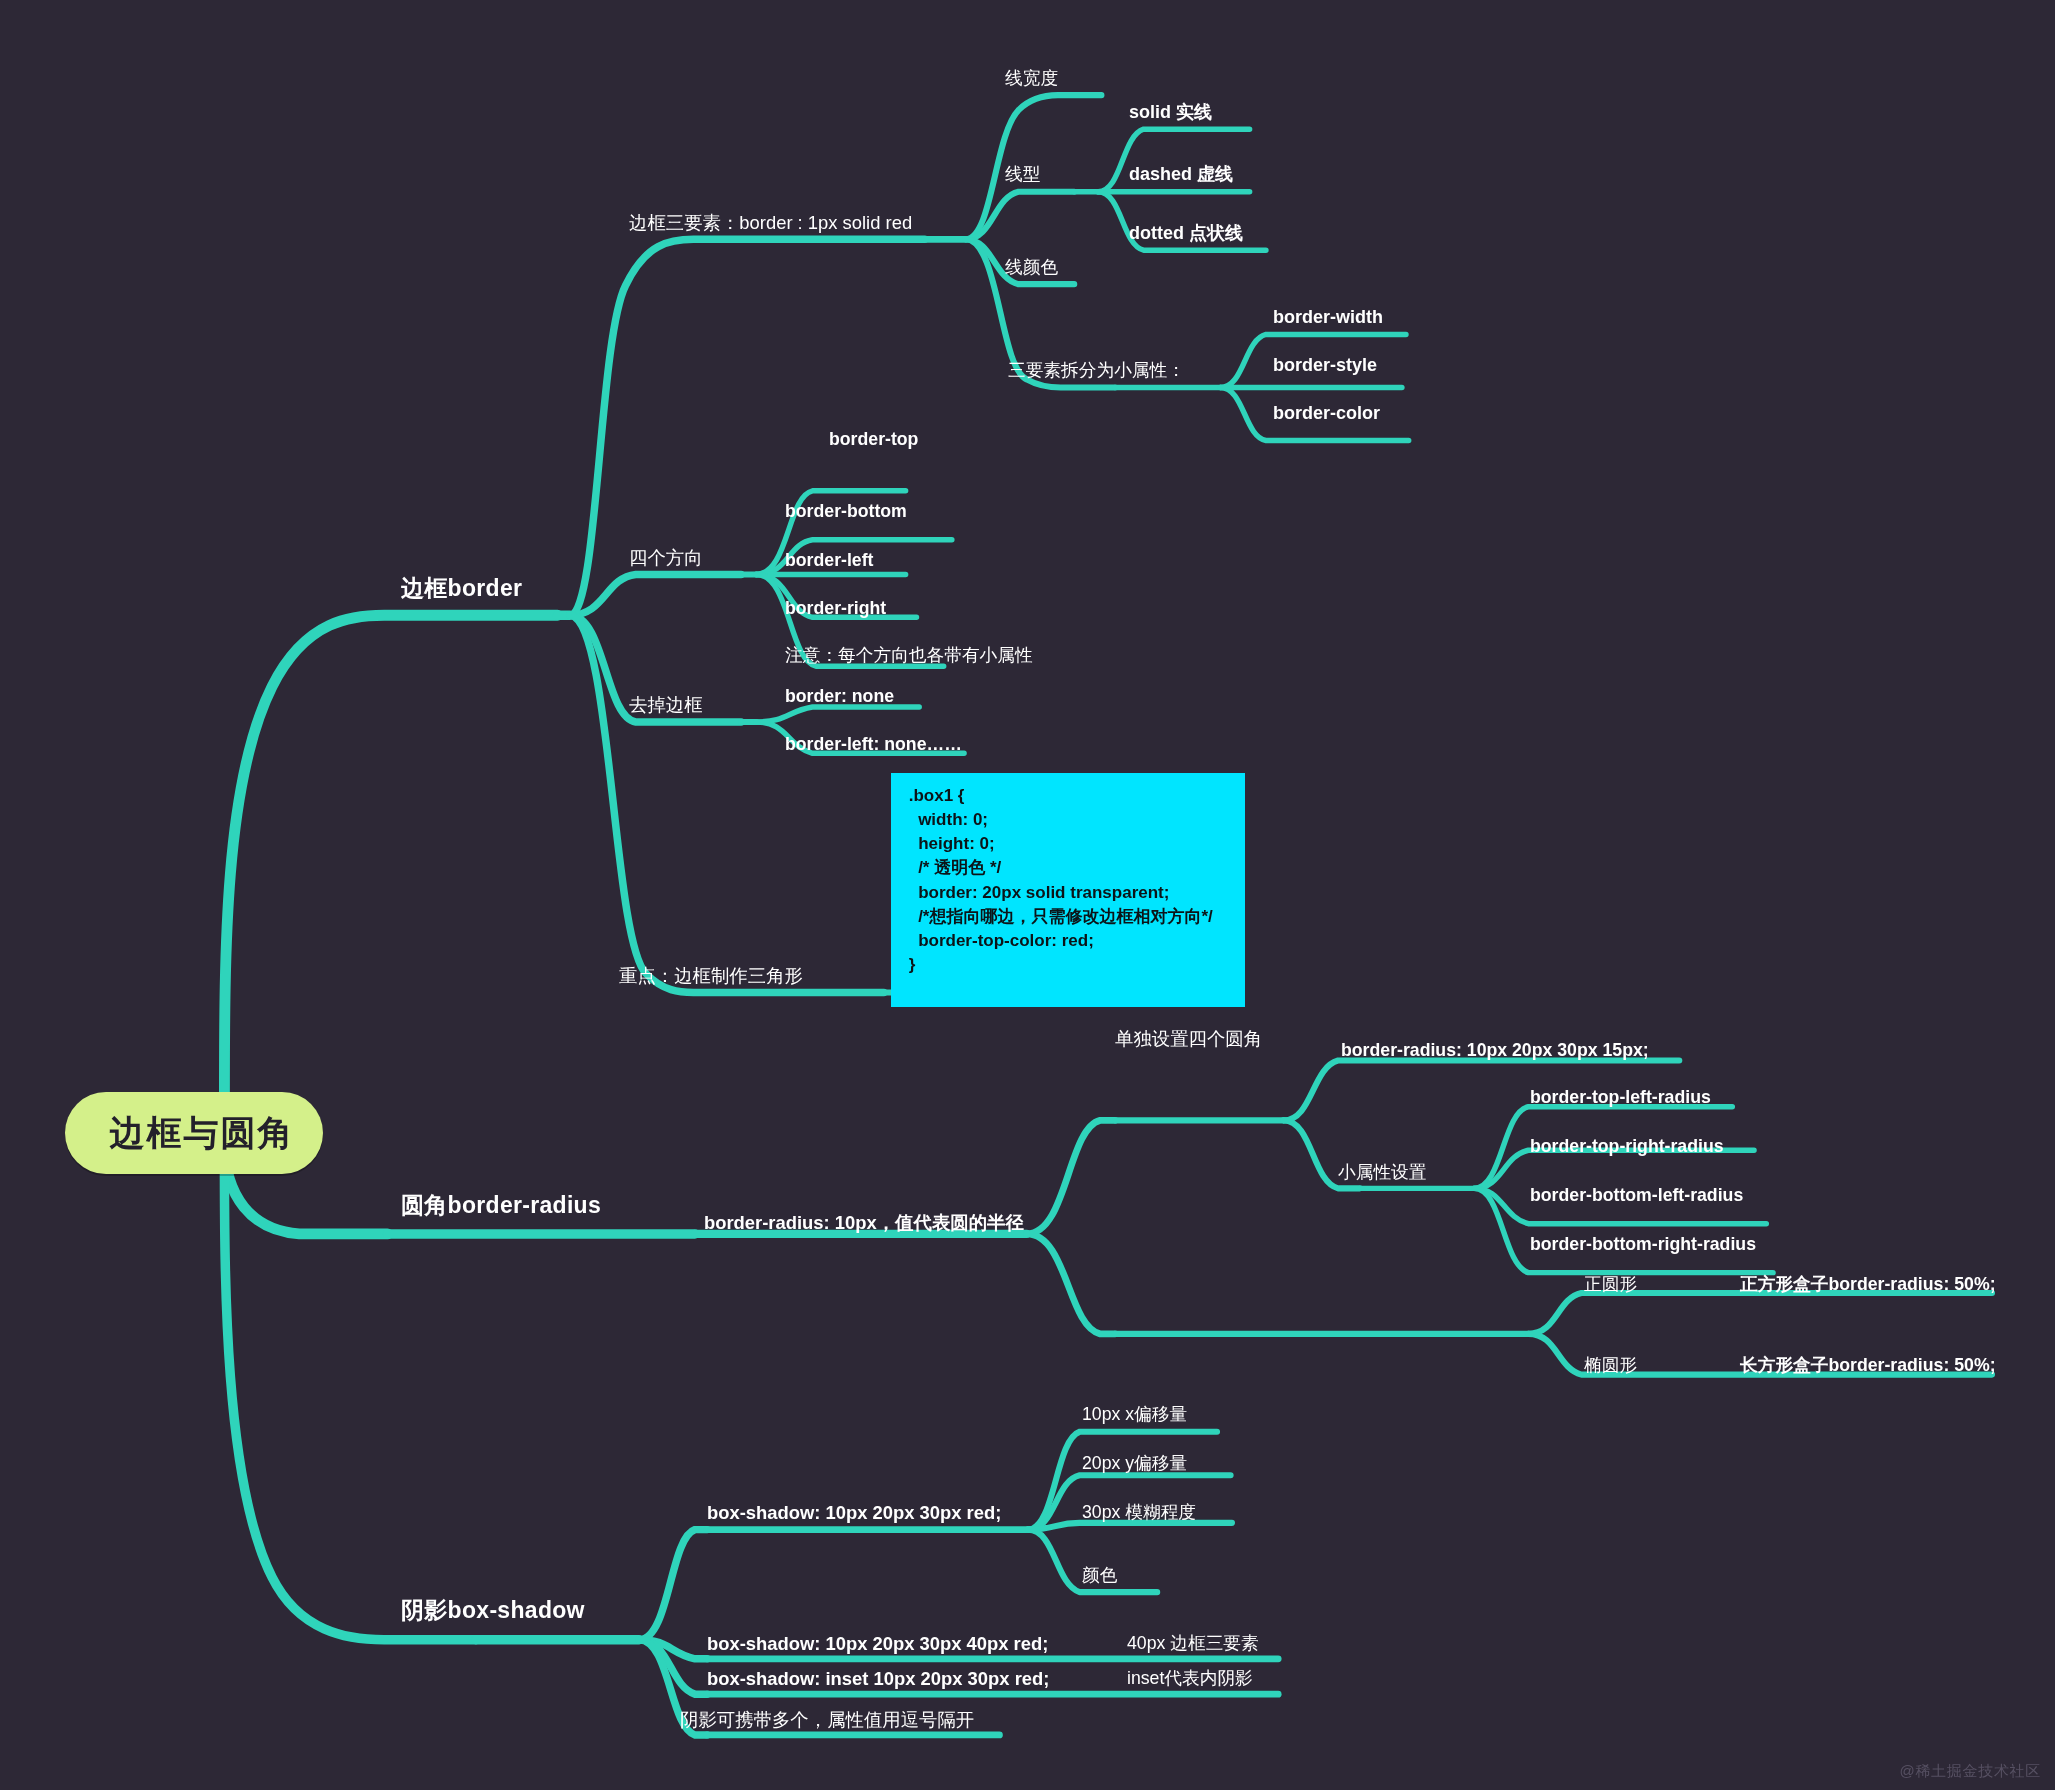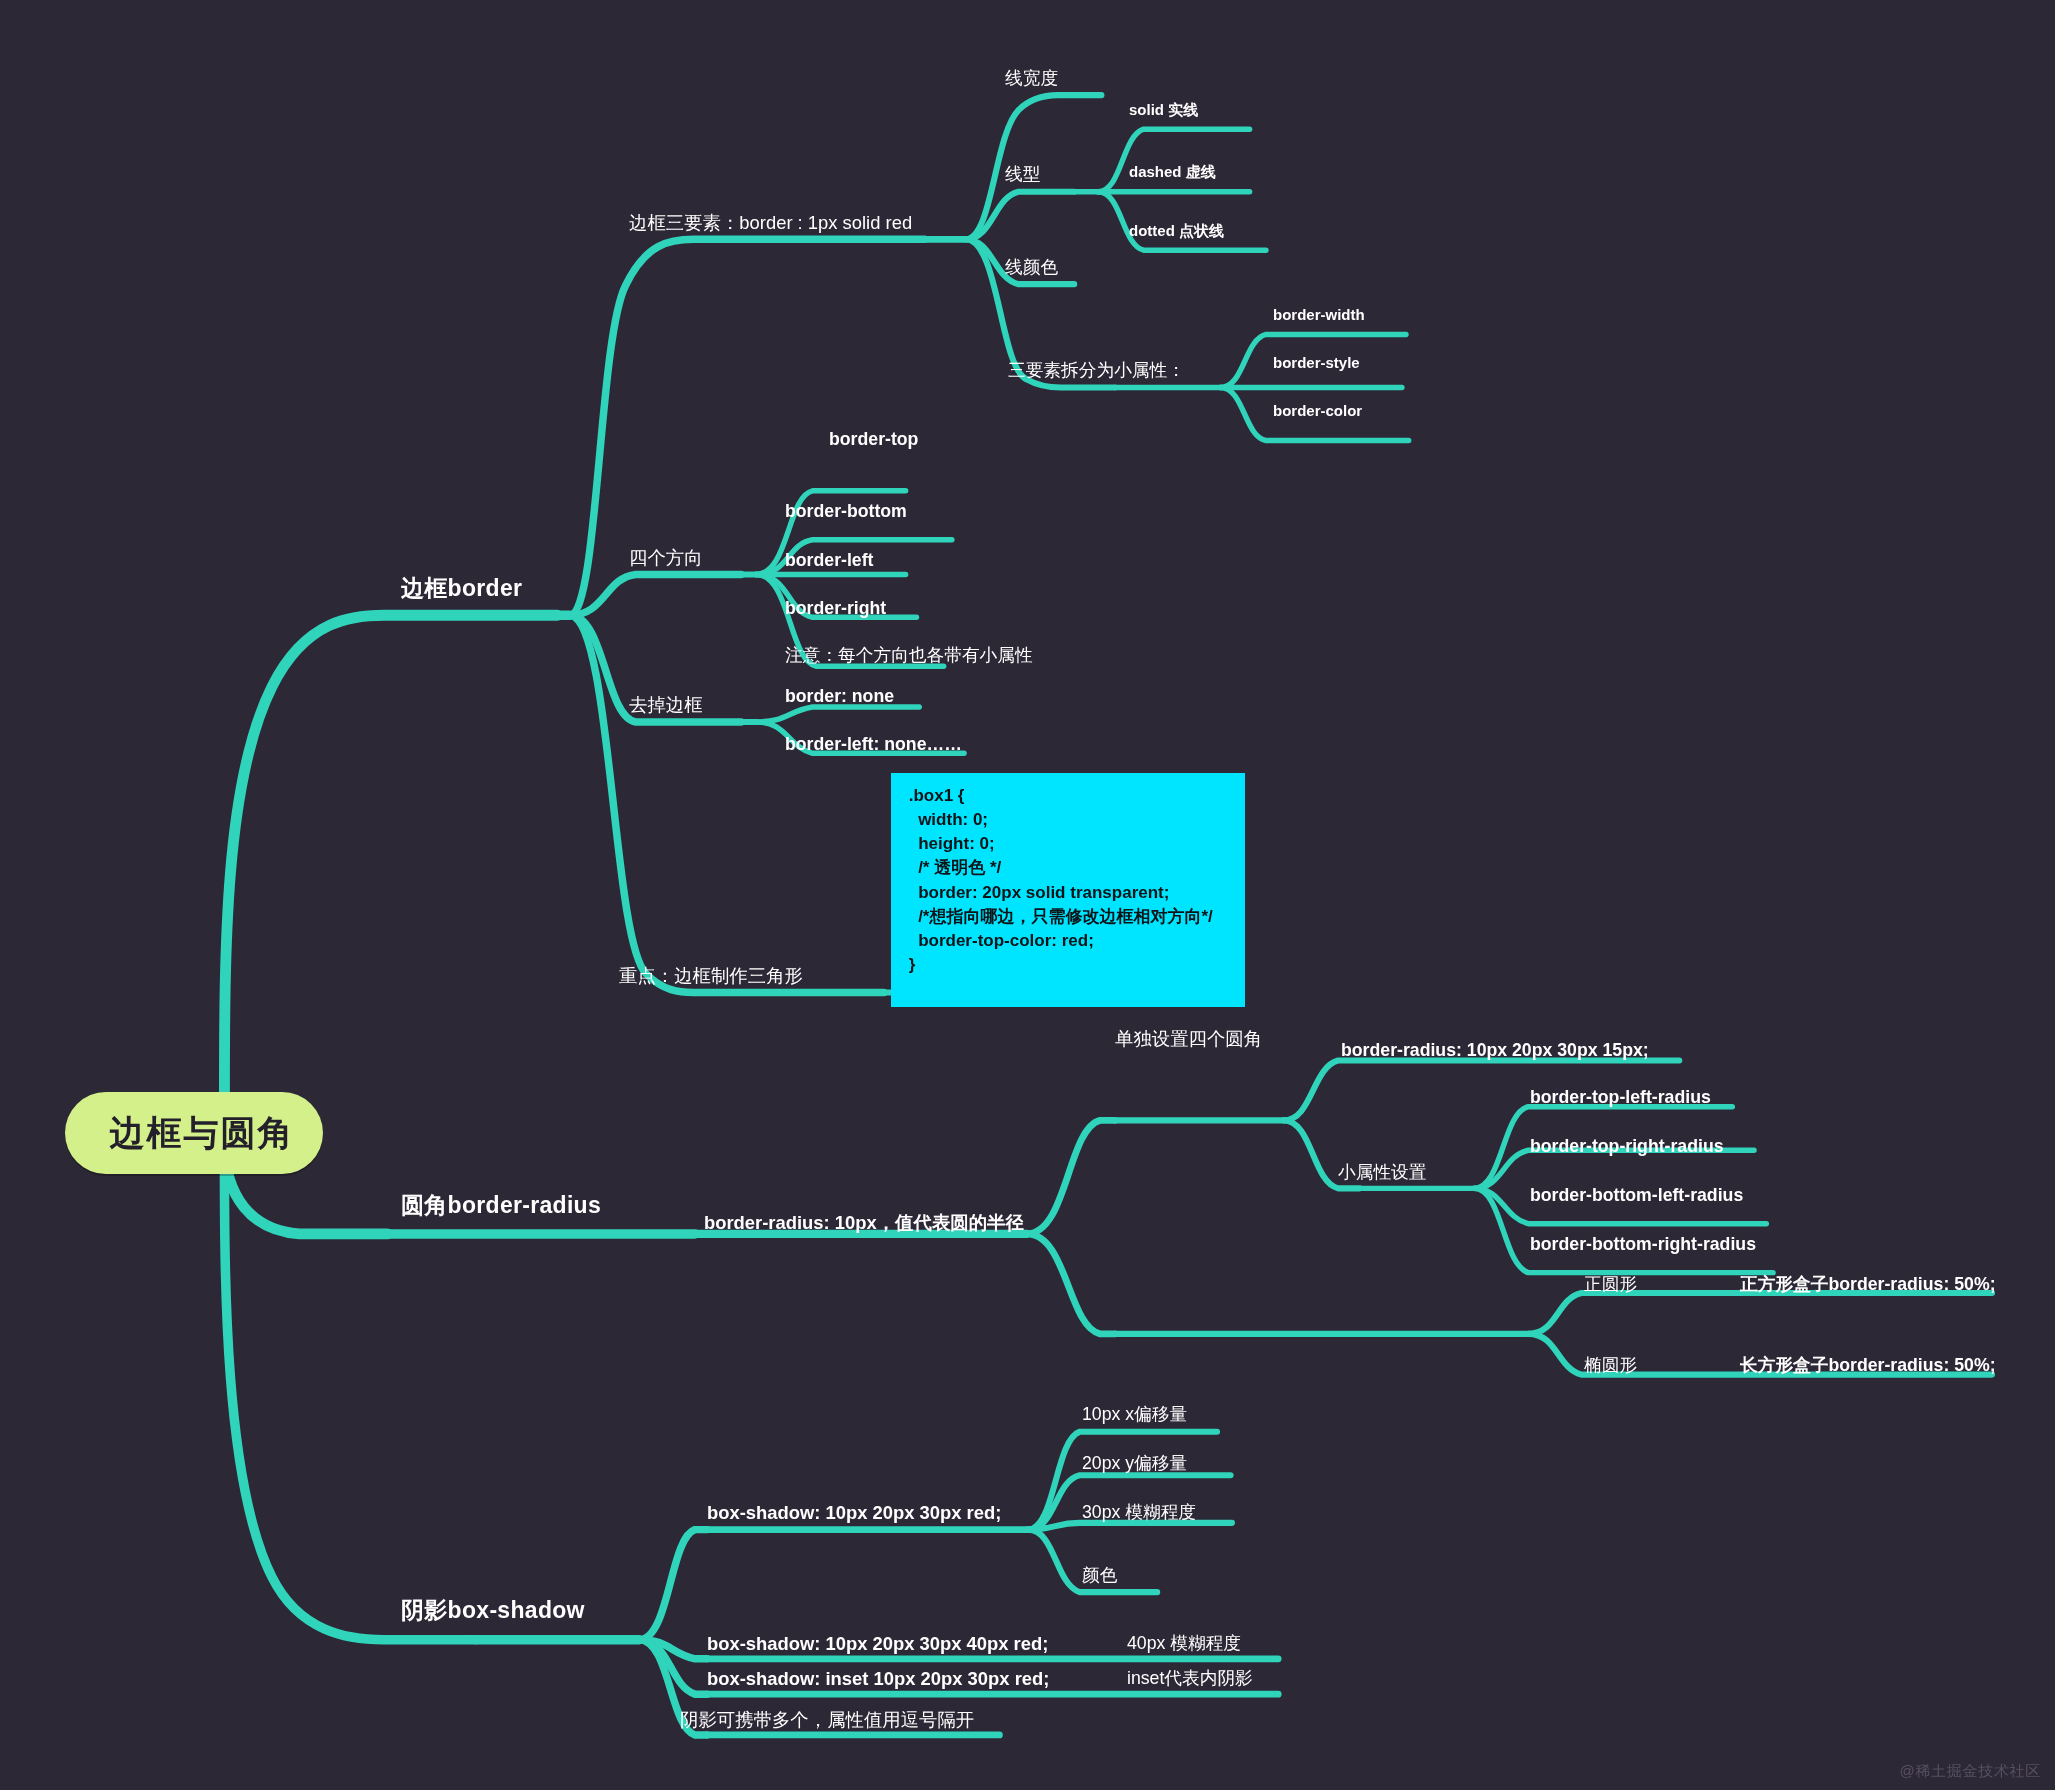--- a/index.html
+++ b/index.html
@@ -18,21 +18,21 @@
     white-space:nowrap;
     line-height:1.25;
   }
   .lvl1{
     font-size:23px;font-weight:bold;letter-spacing:0.3px;
   }
   .lvl2{font-size:18.4px;font-weight:bold;}
   .lvl2cn{font-size:18.4px;font-weight:normal;}
   .lvl3{font-size:17.7px;font-weight:bold;}
   .lvl3cn{font-size:17.7px;font-weight:normal;}
-  .lvl4{font-size:15px;font-weight:bold;}
+  .lvl4{font-size:18px;font-weight:bold;}
   .root{
     position:absolute;
     background:#d4f08a;
     color:#23202b;
     border-radius:41px;
     font-size:35px;
     font-weight:bold;
     letter-spacing:2px;
     padding:17.7px 28.6px;
     text-align:center;
@@ -210,21 +210,21 @@
   <div class="node lvl3cn" style="left:1584px;top:1354px;">椭圆形</div>
   <div class="node lvl3" style="left:1740px;top:1354px;">长方形盒子border-radius: 50%;</div>
 
   <div class="node lvl2" style="left:707px;top:1501px;">box-shadow: 10px 20px 30px red;</div>
   <div class="node lvl3cn" style="left:1082px;top:1403px;">10px  x偏移量</div>
   <div class="node lvl3cn" style="left:1082px;top:1452px;">20px  y偏移量</div>
   <div class="node lvl3cn" style="left:1082px;top:1501px;">30px  模糊程度</div>
   <div class="node lvl3cn" style="left:1082px;top:1564px;">颜色</div>
 
   <div class="node lvl2" style="left:707px;top:1632px;">box-shadow: 10px 20px 30px 40px red;</div>
-  <div class="node lvl3cn" style="left:1127px;top:1632px;">40px  模糊程度</div>
+  <div class="node lvl3cn" style="left:1127px;top:1632px;">40px  边框三要素</div>
 
   <div class="node lvl2" style="left:707px;top:1667px;">box-shadow: inset 10px 20px 30px red;</div>
   <div class="node lvl3cn" style="left:1127px;top:1667px;">inset代表内阴影</div>
 
   <div class="node lvl2cn" style="left:680px;top:1708px;">阴影可携带多个，属性值用逗号隔开</div>
 
   <div class="watermark">@稀土掘金技术社区</div>
 </div>
 
 

